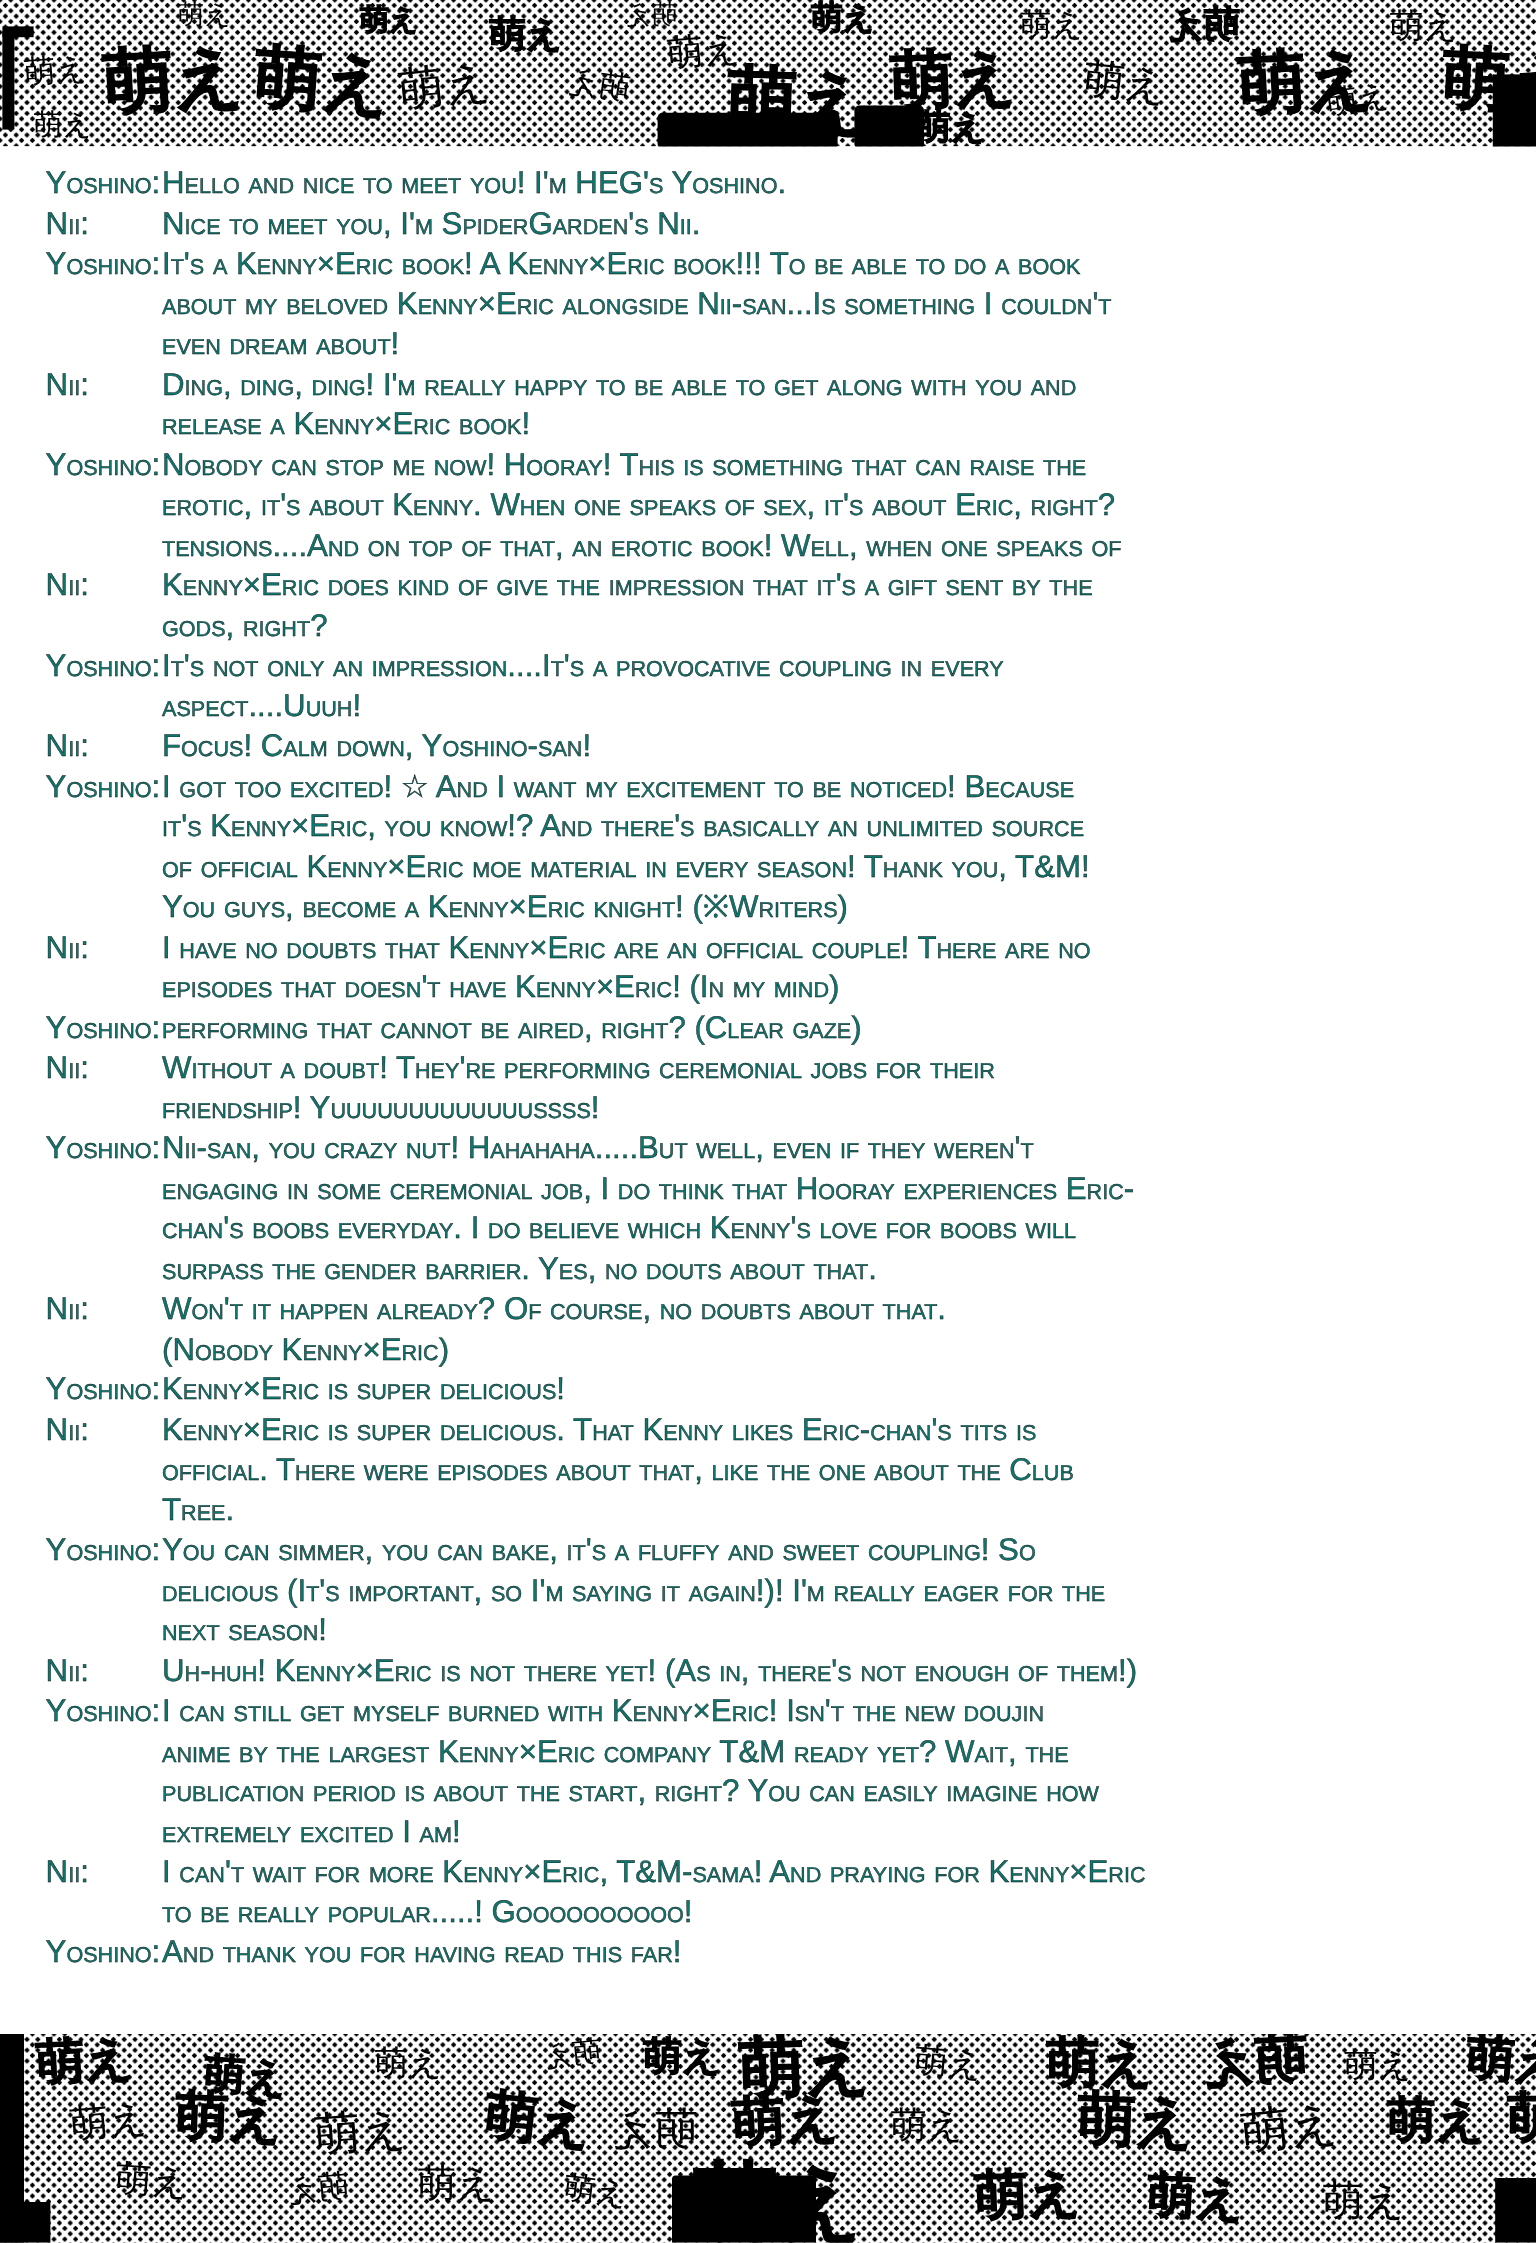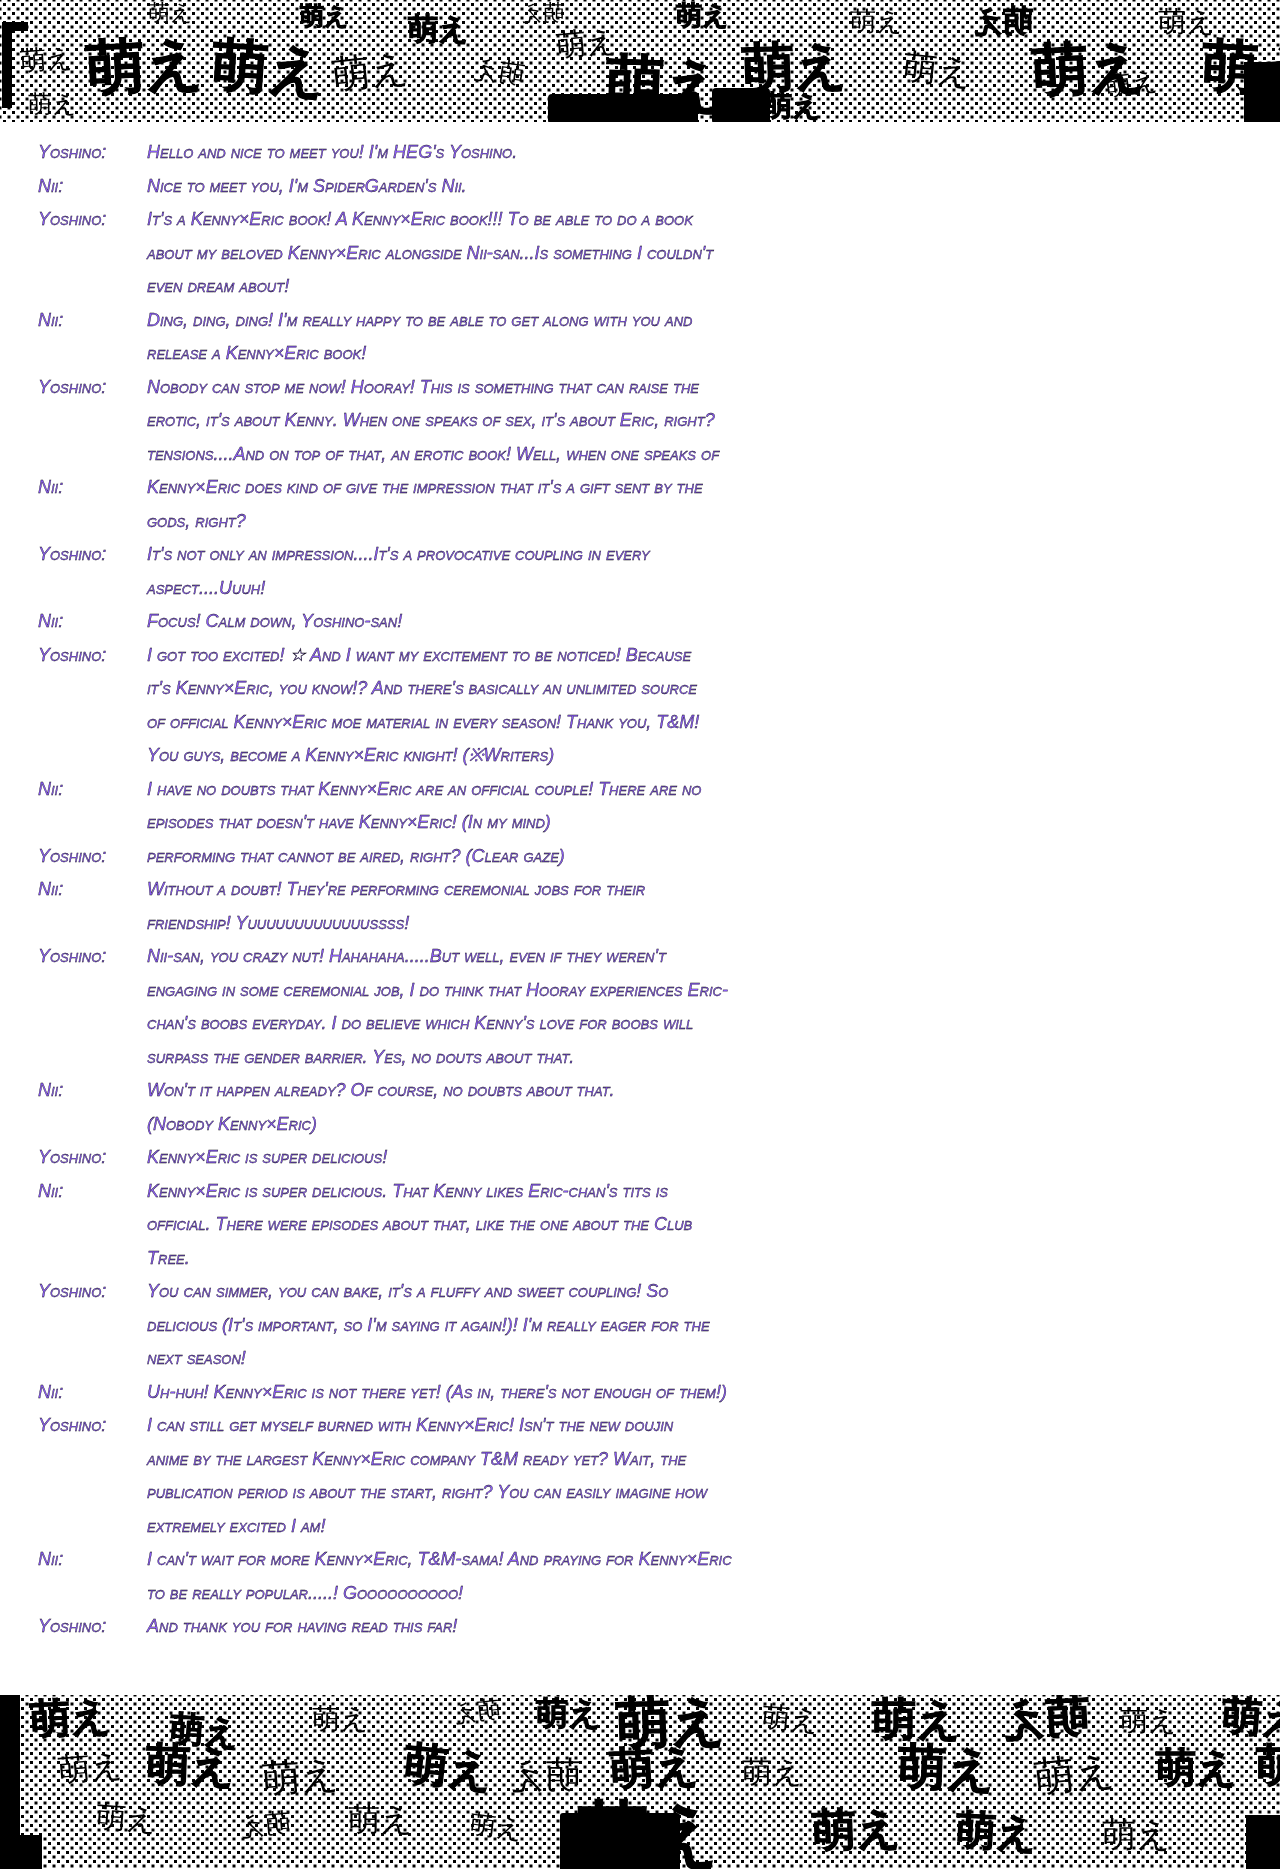--- a/index.html
+++ b/index.html
@@ -32,37 +32,35 @@
     white-space:nowrap;
     transform-origin:center;
   }
   .moe.bold{font-weight:bold;-webkit-text-stroke:1px #000;}
   .blob{position:absolute;background:#000;}
   
   #dialogue{
     position:absolute;
     left:38px;top:136px;
     width:1212px;
-    color:#8b5cf6;
-    font-size:18px;
+    color:#0f766e;
+    font-size:26px;
     font-variant:small-caps;
-    font-style:italic;
     -webkit-text-stroke:0.35px #0d0d0d;
   }
   .row{display:flex;align-items:flex-start;}
   .speaker{
     flex:none;width:97px;
     line-height:33.5px;
     white-space:nowrap;
   }
   .lines{flex:1;min-width:0;}
   .line{
     height:33.5px;line-height:33.5px;
     white-space:nowrap;
-    margin-left:12px;
   }
 </style>
 </head>
 <body>
 
 <div id="page">
 
   <div id="top-border" class="halftone">
     <div class="blob" style="left:2px;top:26px;width:10px;height:82px;"></div>
     <div class="blob" style="left:2px;top:22px;width:26px;height:9px;"></div>

